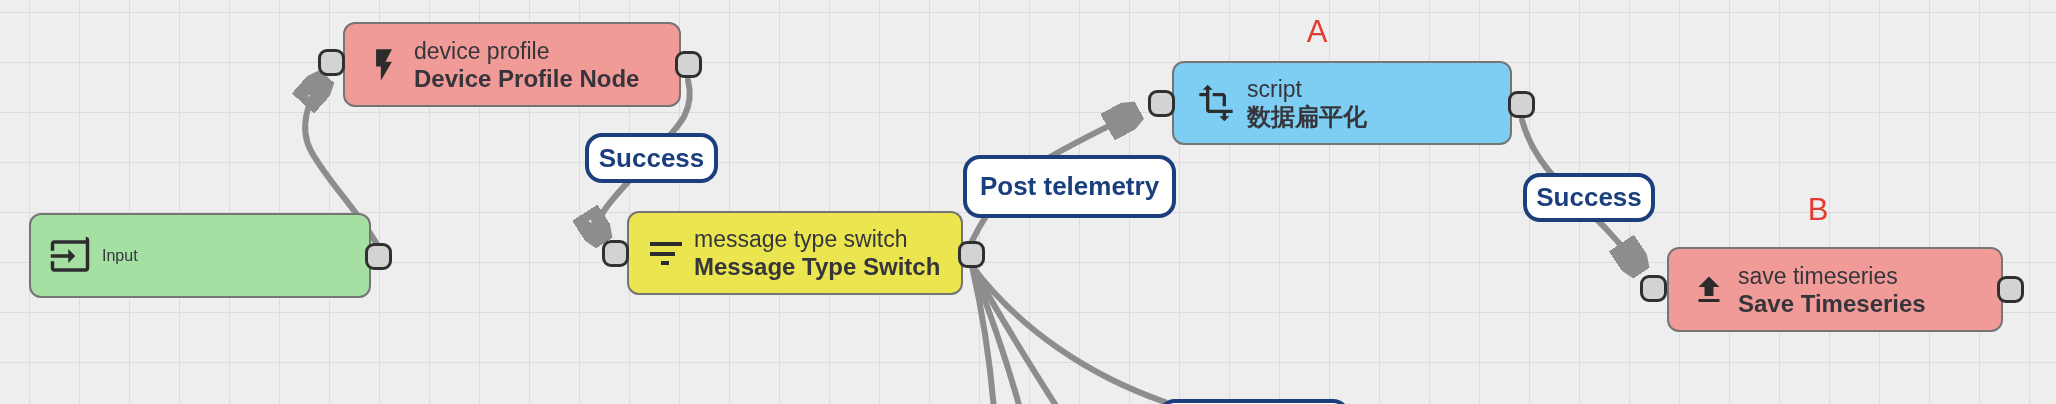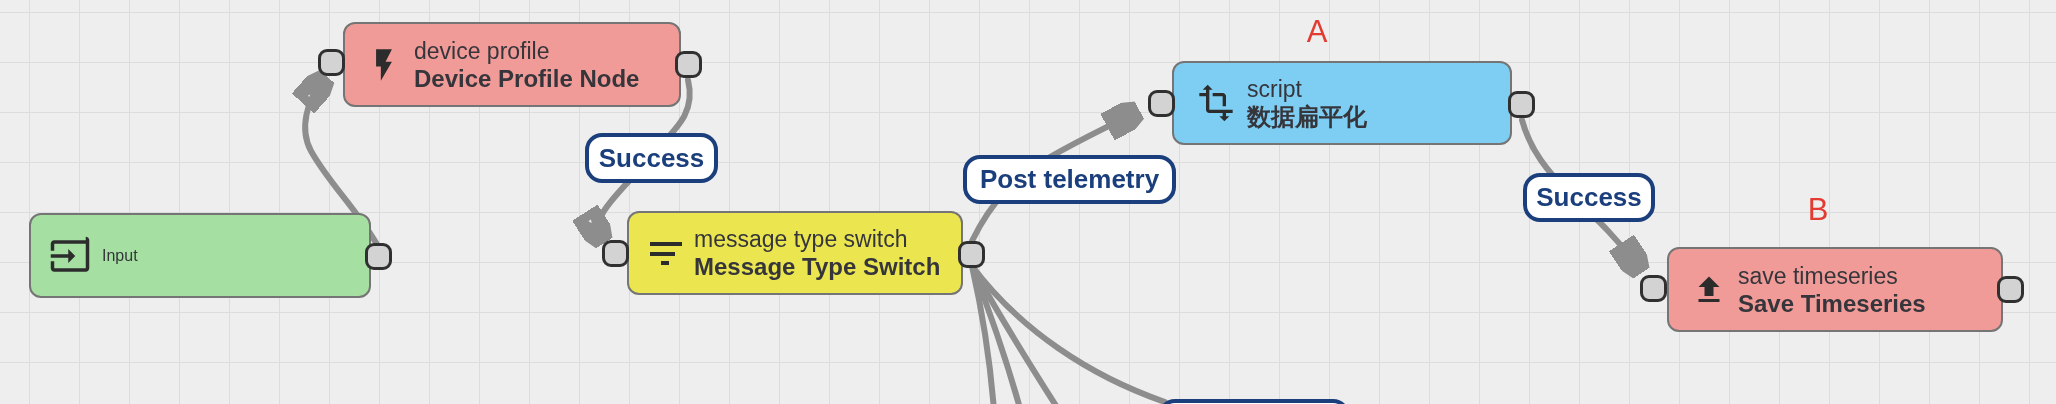--- a/index.html
+++ b/index.html
@@ -148,21 +148,21 @@
   <div class="connector" style="left:602px;top:240px;"></div>
   <div class="connector" style="left:958px;top:241px;"></div>
   <div class="connector" style="left:1148px;top:90px;"></div>
   <div class="connector" style="left:1508px;top:91px;"></div>
   <div class="connector" style="left:1640px;top:275px;"></div>
   <div class="connector" style="left:1997px;top:276px;"></div>
 
   <div class="link-label" style="left:585px;top:133px;width:133px;height:50px;">
     <span>Success</span>
   </div>
-  <div class="link-label" style="left:963px;top:155px;width:213px;height:49px;">
+  <div class="link-label" style="left:963px;top:155px;width:213px;height:63px;">
     <span>Post telemetry</span>
   </div>
   <div class="link-label" style="left:1523px;top:173px;width:132px;height:49px;">
     <span>Success</span>
   </div>
   <div class="link-label" style="left:1158px;top:399px;width:192px;height:40px;">
     <span></span>
   </div>
 
   <div class="annotation" style="left:1302px;top:14px;">A</div>

